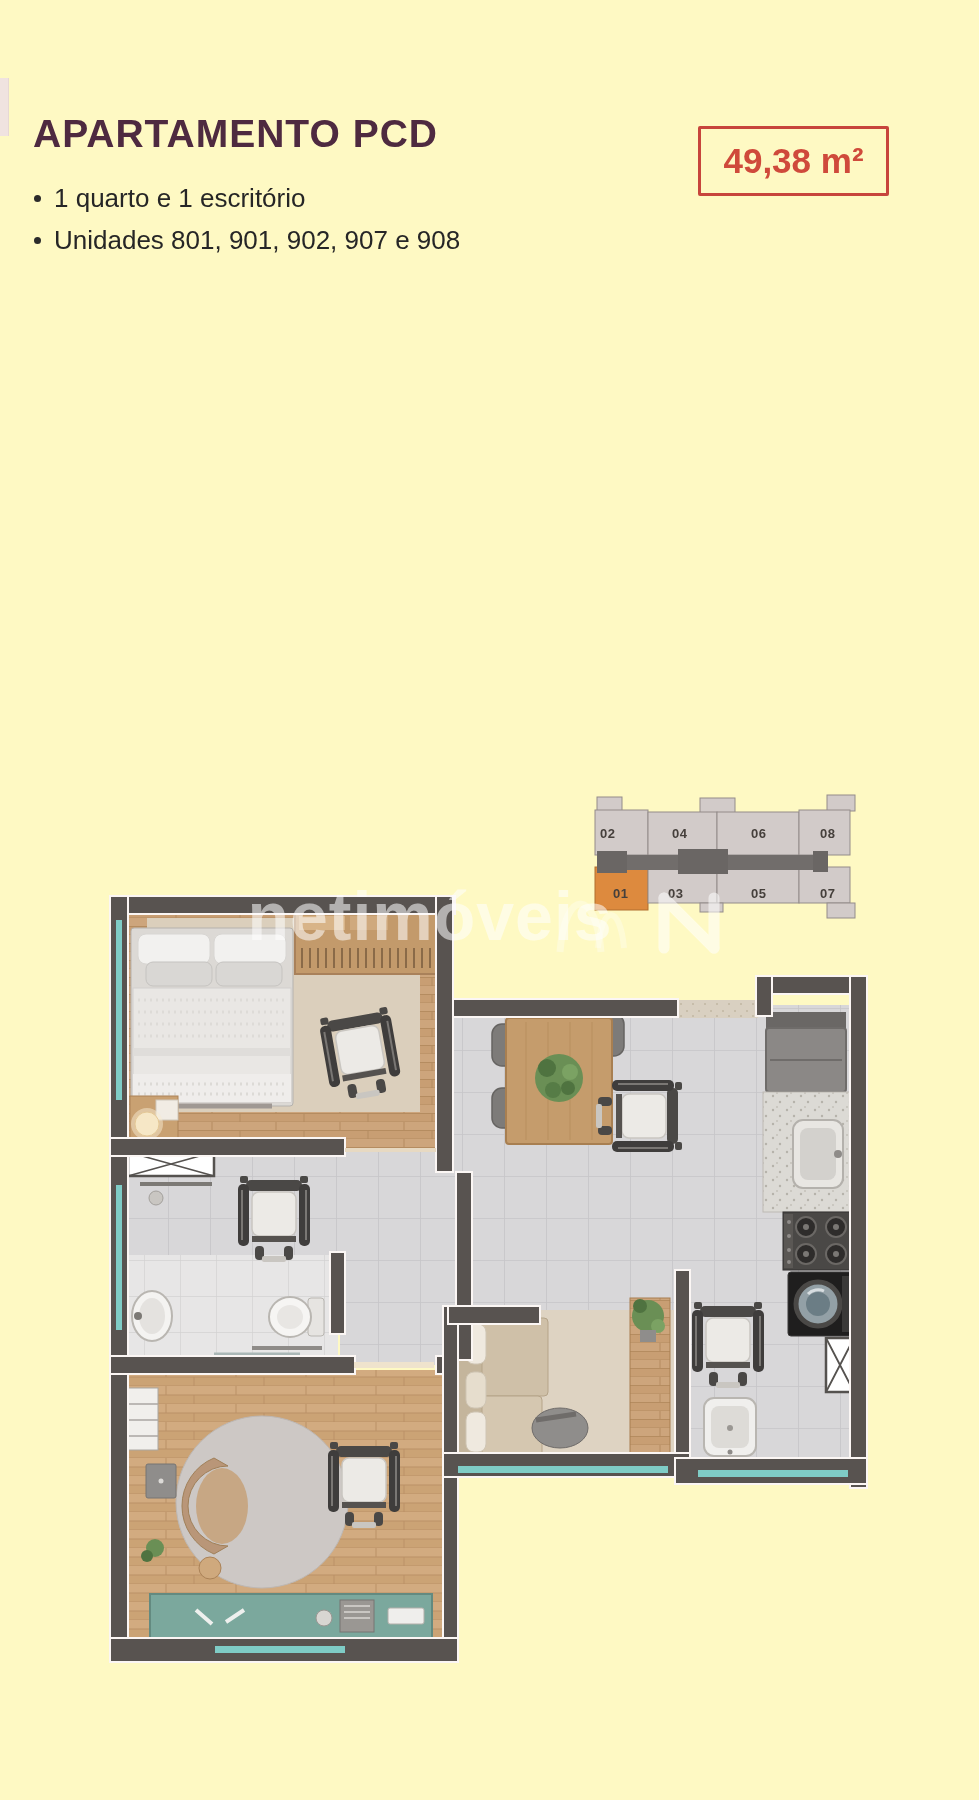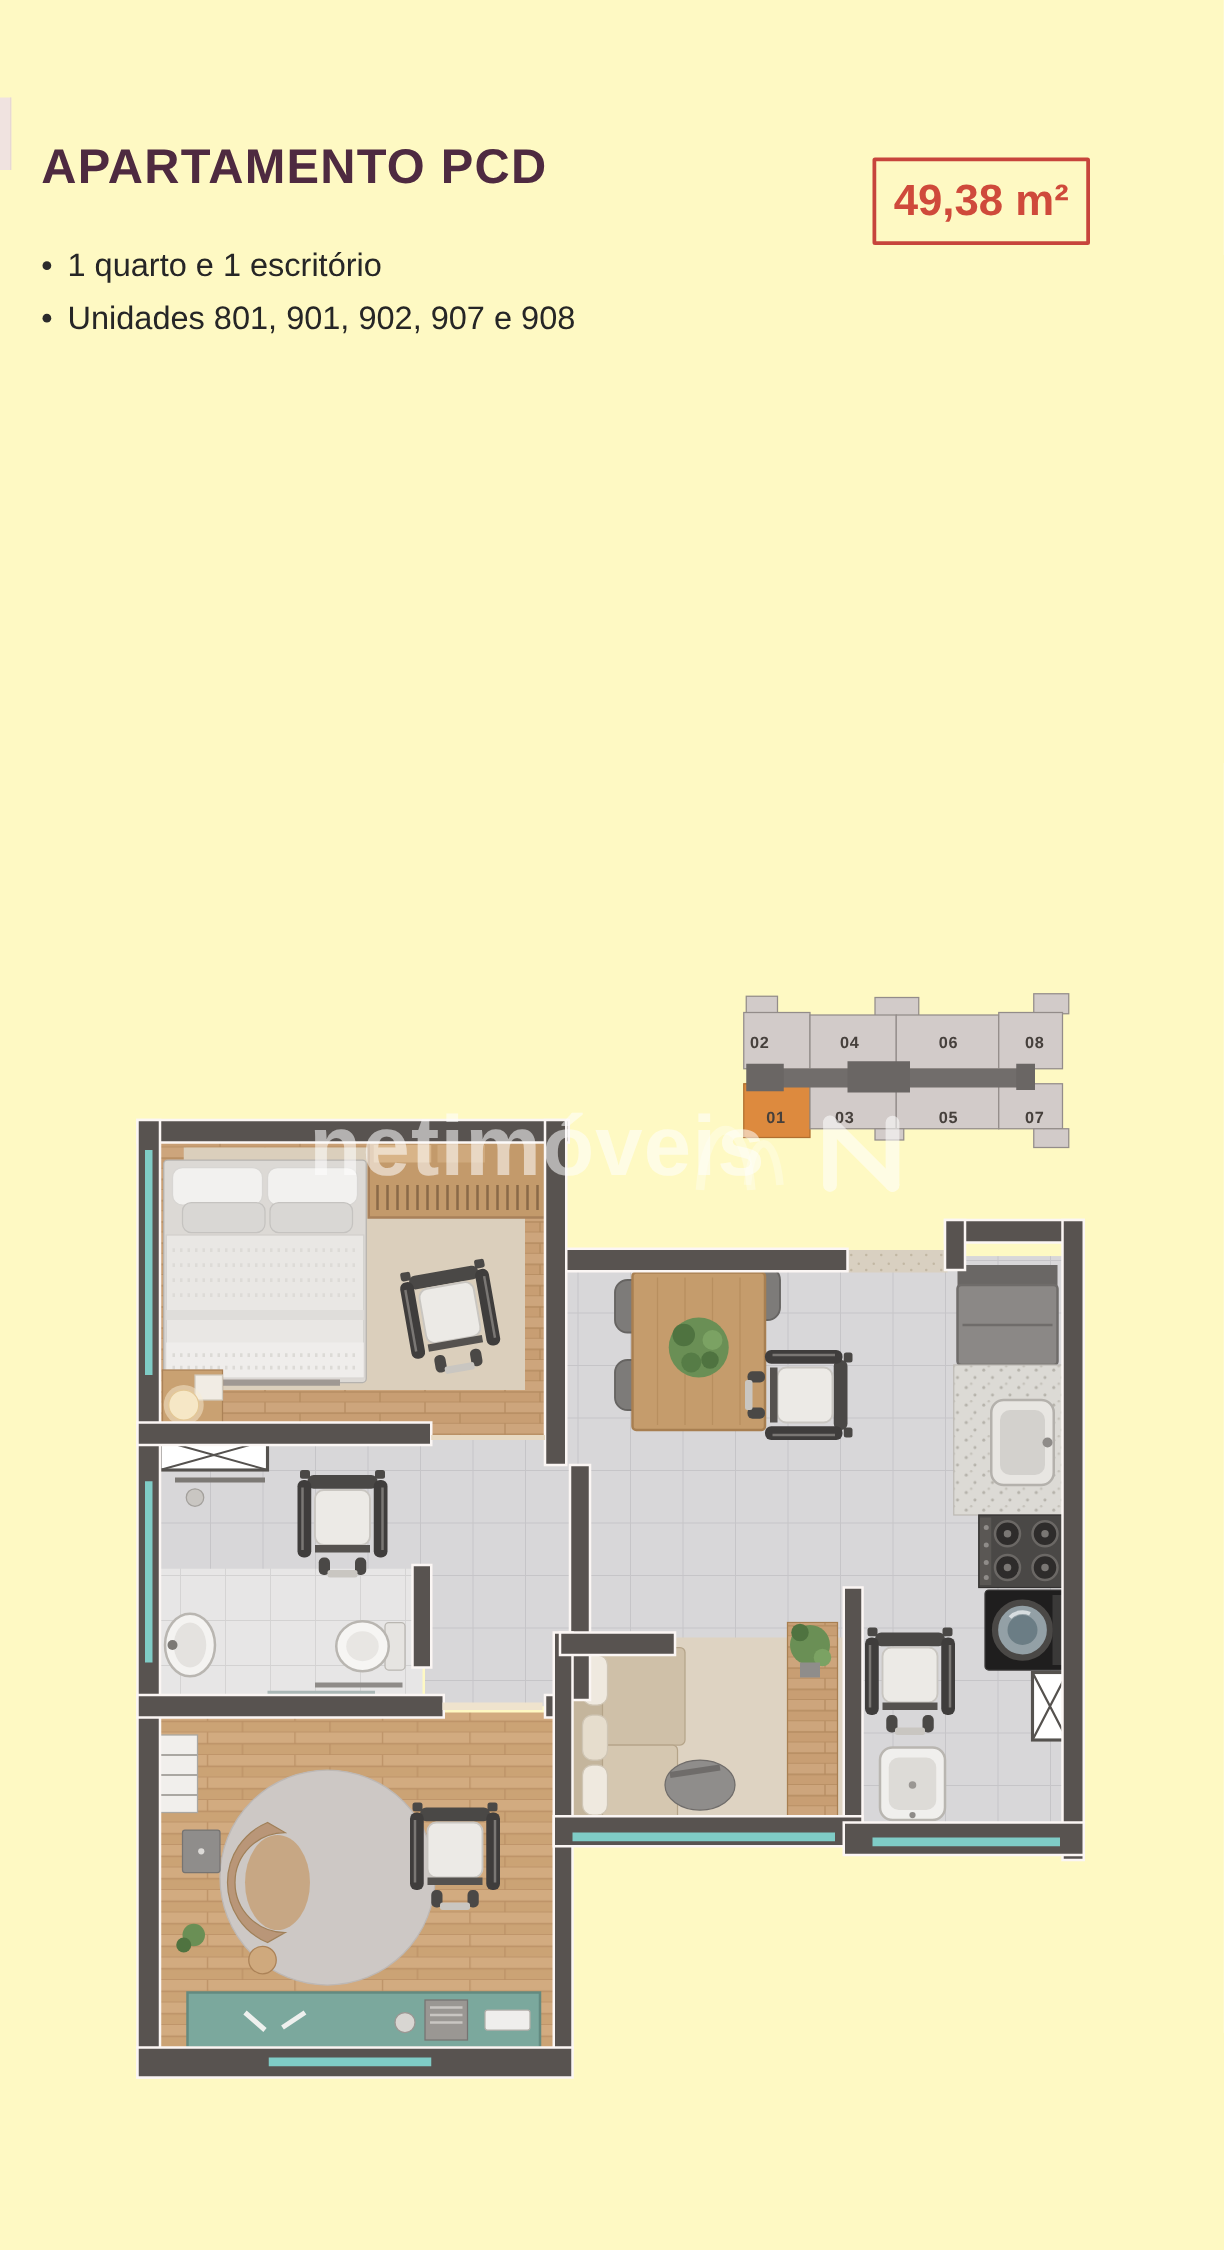--- a/index.html
+++ b/index.html
@@ -1,23 +1,23 @@
 <!DOCTYPE html>
 <html><head>
 <meta charset="utf-8">
 <style>
   html,body{margin:0;padding:0;}
   body{width:979px;height:1800px;font-family:"Liberation Sans","DejaVu Sans",sans-serif;}
   .page{position:relative;width:979px;height:1800px;background:#fef9c3;overflow:hidden;}
   .edge-artifact{position:absolute;left:0;top:78px;width:8px;height:58px;background:#f0e3e0;border-right:1px solid #e7d8d5;}
   .title{position:absolute;left:33px;top:112px;font-size:39px;font-weight:800;color:#4e2a40;letter-spacing:1px;}
-  .badge{position:absolute;left:698px;top:126px;width:174px;height:70px;box-sizing:border-box;
+  .badge{position:absolute;left:698px;top:126px;width:191px;height:70px;box-sizing:border-box;
          border:3px solid #c7453c;border-radius:2px;display:flex;align-items:center;justify-content:center;
          font-size:35px;font-weight:800;color:#cf4a3b;}
-  .bullets{position:absolute;left:34px;top:197px;}
+  .bullets{position:absolute;left:34px;top:183px;}
   .bullet{display:flex;align-items:center;margin-bottom:11px;font-size:26px;color:#262626;}
   .bullet .dot{width:7px;height:7px;border-radius:50%;background:#2b2b2b;margin-right:13px;flex:0 0 auto;}
   svg text{font-family:"Liberation Sans","DejaVu Sans",sans-serif;}
   .kp-num{font-size:13px;font-weight:600;fill:#46403c;letter-spacing:.5px;}
   .wm{font-size:68px;font-weight:700;fill:#ffffff;opacity:.55;letter-spacing:1px;}
 </style>
 </head>
 <body>
 
 <div class="page">

